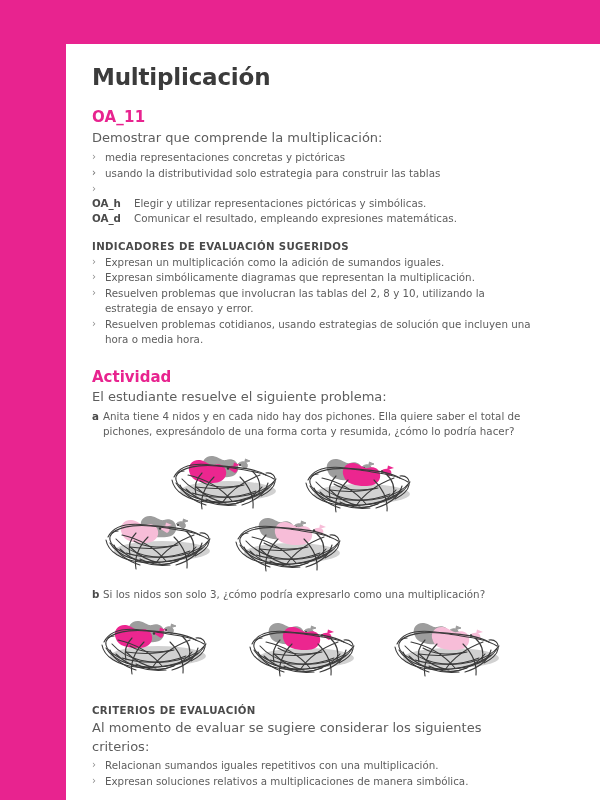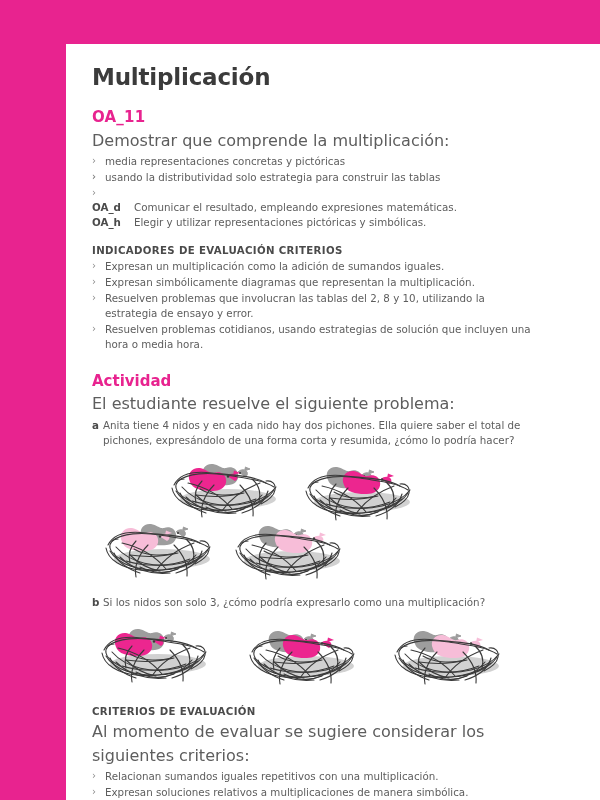--- a/index.html
+++ b/index.html
@@ -40,21 +40,21 @@
 
   .oa-code {
     font-size: 15px;
     font-weight: bold;
     color: #e8238f;
     margin: 0 0 3px 0;
     letter-spacing: 0.2px;
   }
 
   .lead {
-    font-size: 16px;
+    font-size: 13px;
     color: #5d5d5d;
     margin: 0 0 2px 0;
     line-height: 1.45;
   }
 
   ul.chev {
     list-style: none;
     margin: 0;
     padding: 0;
   }
@@ -123,21 +123,21 @@
   
   .nest-block { position: relative; }
   .nest-row { position: relative; }
   .nest {
     position: absolute;
     width: 116px;
     height: 64px;
   }
   .nest svg { display: block; width: 116px; height: 64px; }
 
-  .criteria-block { margin-top: 8px; }
+  .criteria-block { margin-top: 15px; }
 </style>
 </head>
 <body>
 
 <div id="page">
   <div class="content">
 
     <h1 class="doc-title">Multiplicación</h1>
 
     <div class="oa-code">OA_11</div>
@@ -145,31 +145,31 @@
     <ul class="chev">
       <li><span class="chev-mark">›</span><span>media representaciones concretas y pictóricas</span></li>
       <li><span class="chev-mark">›</span></li>
       <li><span class="chev-mark">›</span><span>usando la distributividad solo estrategia para construir las tablas</span></li>
       <li><span class="chev-mark">›</span></li>
     </ul>
 
     <div class="gap-md"></div>
 
     <div class="oa-row">
+      <span class="oa-key">OA_h</span>
+      <span class="oa-val">Elegir y utilizar representaciones pictóricas y simbólicas.</span>
+    </div>
+    <div class="oa-row">
       <span class="oa-key">OA_d</span>
       <span class="oa-val">Comunicar el resultado, empleando expresiones matemáticas.</span>
     </div>
-    <div class="oa-row">
-      <span class="oa-key">OA_h</span>
-      <span class="oa-val">Elegir y utilizar representaciones pictóricas y simbólicas.</span>
-    </div>
 
     <div class="gap-md"></div>
 
-    <div class="section-head">INDICADORES DE EVALUACIÓN CRITERIOS</div>
+    <div class="section-head">INDICADORES DE EVALUACIÓN SUGERIDOS</div>
     <ul class="chev">
       <li><span class="chev-mark">›</span><span>Expresan un multiplicación como la adición de sumandos iguales.</span></li>
       <li><span class="chev-mark">›</span><span>Expresan simbólicamente diagramas que representan la multiplicación.</span></li>
       <li><span class="chev-mark">›</span><span>Resuelven problemas que involucran las tablas del 2, 8 y 10, utilizando la estrategia de ensayo y error.</span></li>
       <li><span class="chev-mark">›</span><span>Resuelven problemas cotidianos, usando estrategias de solución que incluyen una hora o media hora.</span></li>
     </ul>
 
     <div class="gap-lg"></div>
 
     <h2 class="activity-title">Actividad</h2>

